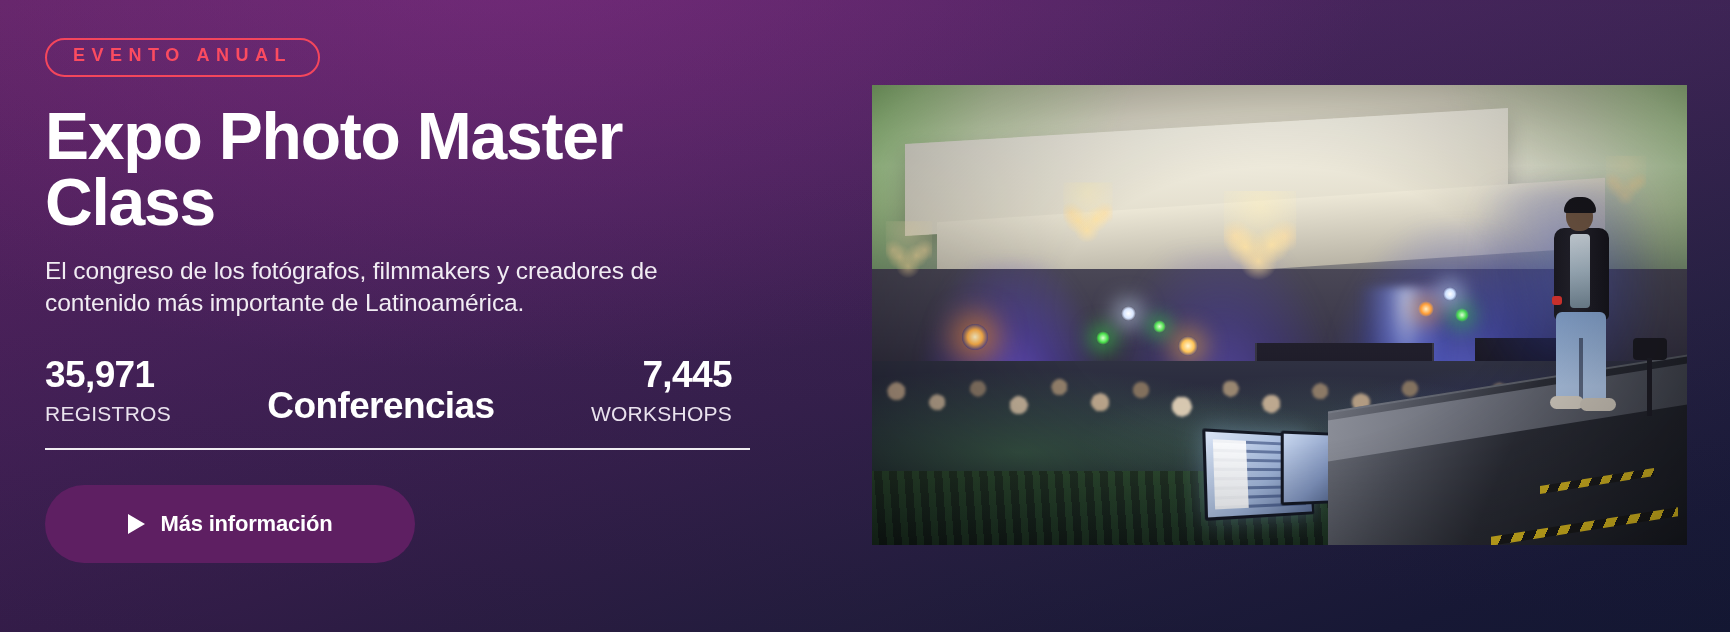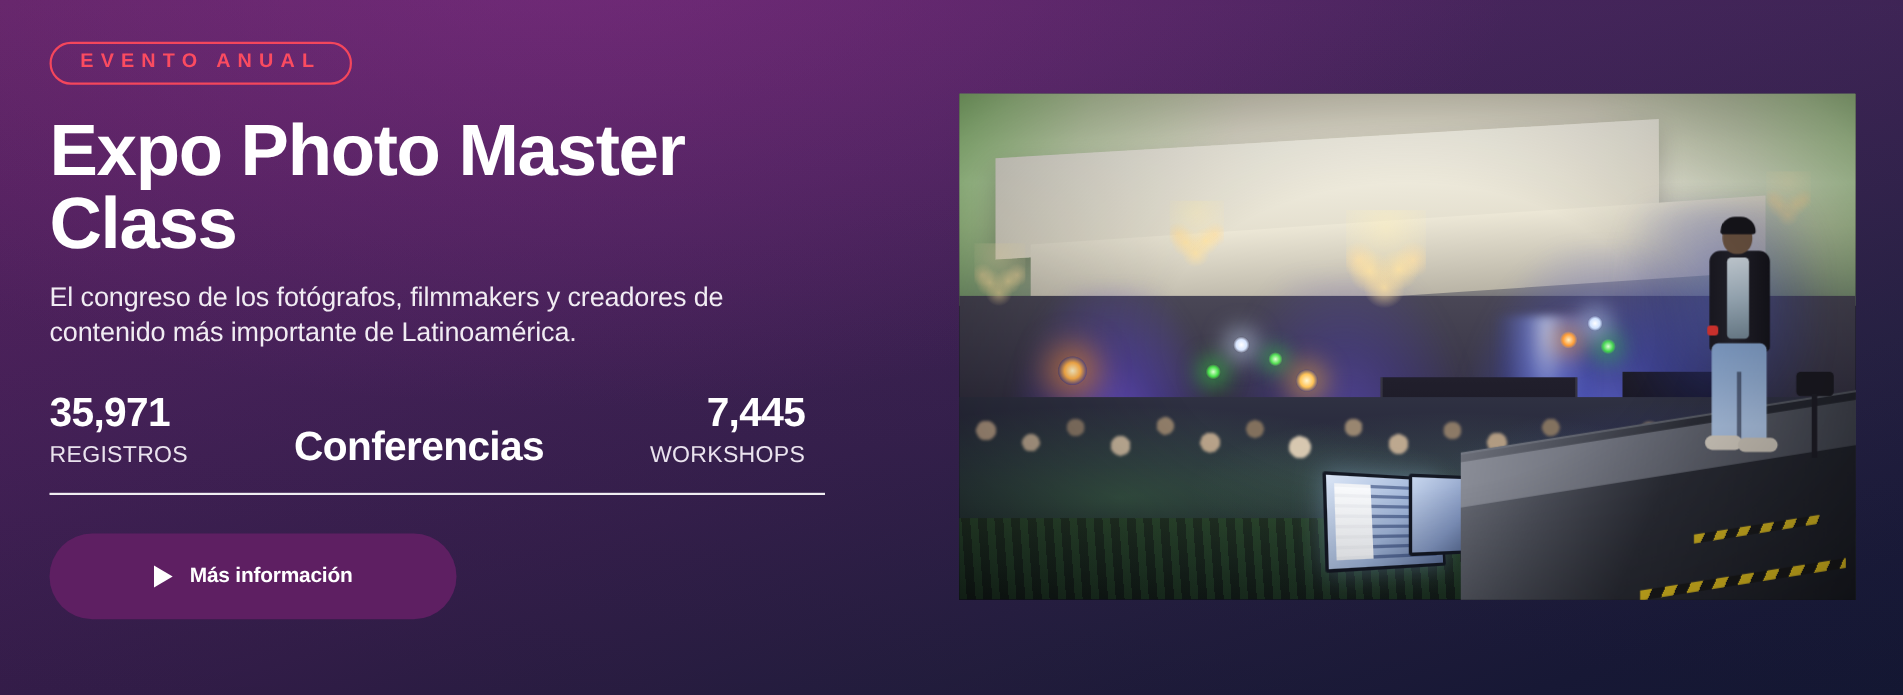--- a/index.html
+++ b/index.html
@@ -100,21 +100,21 @@
     align-items: center;
     justify-content: center;
     gap: 16px;
     width: 370px;
     height: 78px;
     border: none;
     border-radius: 999px;
     background: #5e1f62;
     color: #ffffff;
     font-family: "Liberation Sans", sans-serif;
-    font-size: 19px;
+    font-size: 22px;
     font-weight: 700;
     letter-spacing: -0.2px;
     cursor: pointer;
   }
   .play-tri {
     width: 0; height: 0;
     border-left: 17px solid #ffffff;
     border-top: 10px solid transparent;
     border-bottom: 10px solid transparent;
     display: inline-block;

